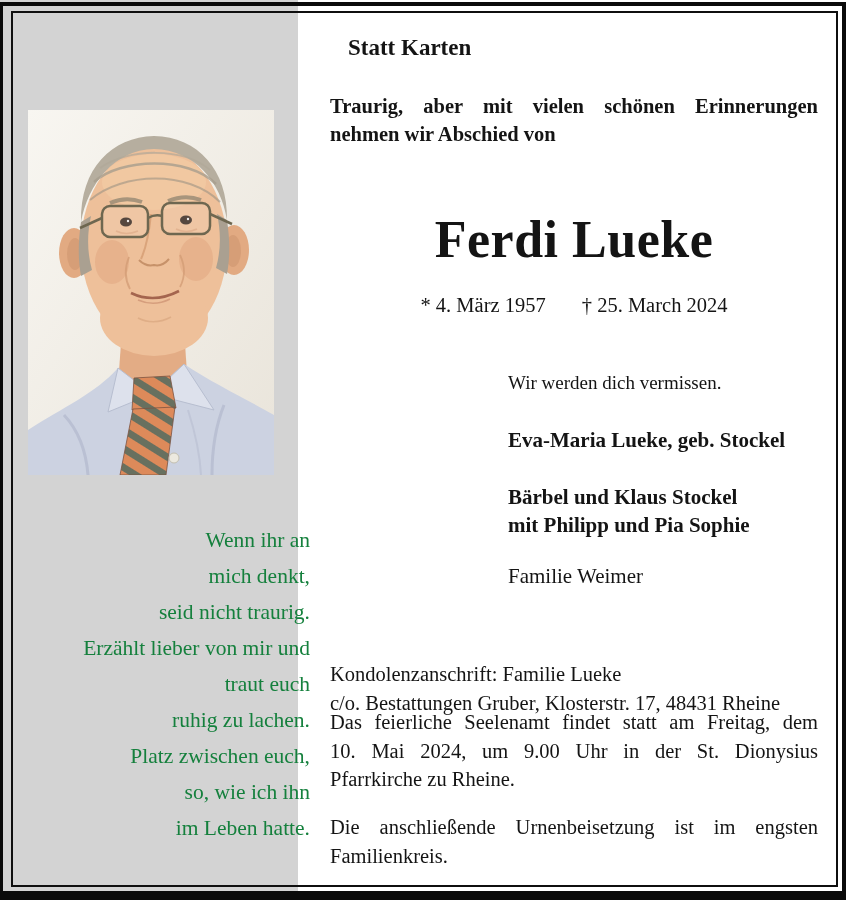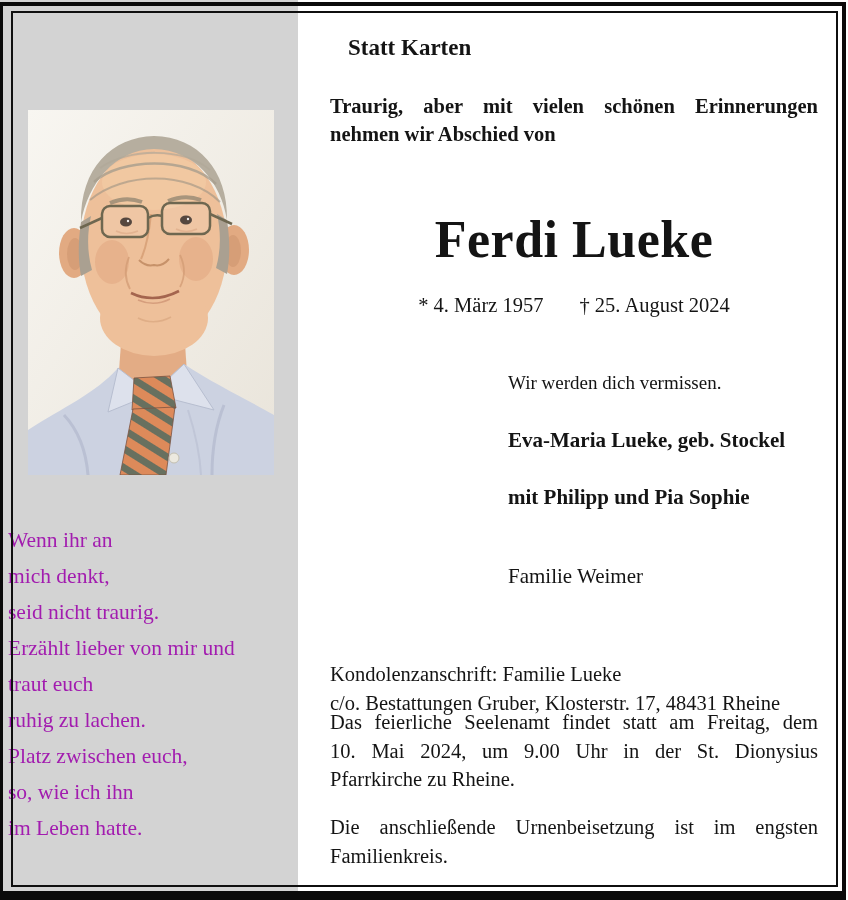--- a/index.html
+++ b/index.html
@@ -15,22 +15,22 @@
     pointer-events:none;
   }
   .frame-inner {
     position:absolute; left:11px; top:11px; right:10px; bottom:13px;
     border:2px solid #0f0f0f; pointer-events:none;
   }
   .photo { position:absolute; left:28px; top:110px; width:246px; height:365px; }
   .photo svg { display:block; width:100%; height:100%; }
 
   .poem {
-    position:absolute; left:8px; top:522px; width:290px;
-    text-align:left; font-size:21.5px; line-height:36px; color:#a21caf;
+    position:absolute; left:20px; top:522px; width:290px;
+    text-align:right; font-size:21.5px; line-height:36px; color:#15803d;
   }
 
   .statt { position:absolute; left:348px; top:33px; font-size:23px; font-weight:bold; line-height:30px; }
 
   .col { position:absolute; left:330px; width:488px; font-size:20.5px; }
   .just { text-align:justify; text-align-last:justify; }
   .nowrap { white-space:nowrap; }
 
   .intro { top:92px; line-height:28px;font-weight:bold; }
   .name  { top:212px; text-align:center; font-size:52px; font-weight:bold; line-height:56px; letter-spacing:0.5px; }
@@ -152,28 +152,29 @@
 
   <div class="col intro">
     <div class="just">Traurig, aber mit vielen schönen Erinnerungen</div>
     <div class="nowrap">nehmen wir Abschied von</div>
   </div>
 
   <div class="col name">Ferdi Lueke</div>
 
   <div class="col dates">
     <span>* 4. März 1957</span>
-    <span>† 25. August 2024</span>
+    <span>† 25. March 2024</span>
   </div>
 
   <div class="indent farewell nowrap">Wir werden dich vermissen.</div>
 
   <div class="indent wife nowrap">Eva-Maria Lueke, geb. Stockel</div>
 
   <div class="indent family1">
+    <div class="nowrap">Bärbel und Klaus Stockel</div>
     <div class="nowrap">mit Philipp und Pia Sophie</div>
   </div>
 
   <div class="indent family2 nowrap">Familie Weimer</div>
 
   <div class="col condolence">
     <div class="nowrap">Kondolenzanschrift: Familie Lueke</div>
     <div class="nowrap">c/o. Bestattungen Gruber, Klosterstr. 17, 48431 Rheine</div>
   </div>
 

